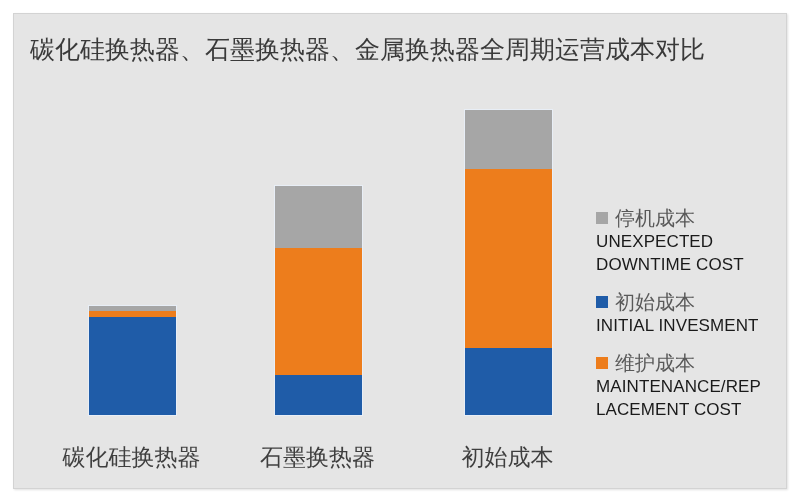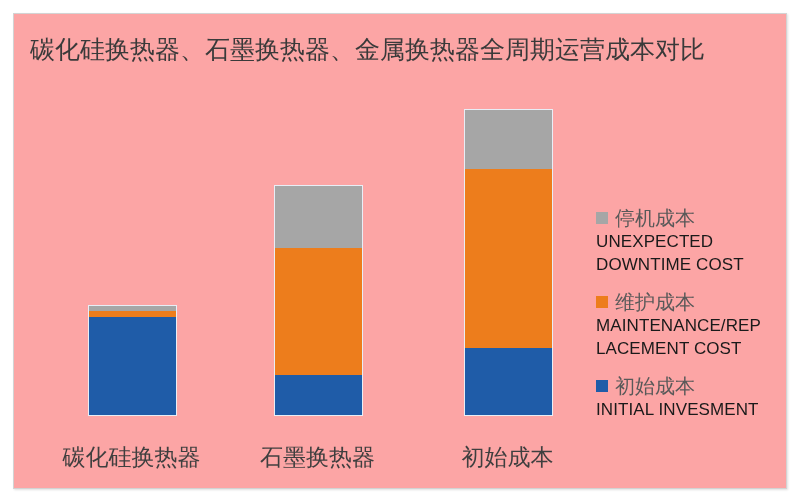--- a/index.html
+++ b/index.html
@@ -13,21 +13,21 @@
     font-family: "Liberation Sans", "DejaVu Sans", sans-serif;
     overflow: hidden;
   }
 
   #chart-card {
     position: absolute;
     left: 13px;
     top: 13px;
     width: 774px;
     height: 476px;
-    background: #fca5a5;
+    background: #e5e5e5;
     border: 1px solid #d3d3d3;
     box-sizing: border-box;
     box-shadow: 1px 1px 2px rgba(0,0,0,0.12);
   }
 
   
   #chart-title {
     position: absolute;
     left: 16px;
     top: 18px;
@@ -169,30 +169,30 @@
       <div class="legend-head">
         <span class="legend-swatch sw-downtime" style="background: rgb(166, 166, 166);"></span>
         <span class="legend-cn">停机成本</span>
       </div>
       <div class="legend-en">UNEXPECTED
 DOWNTIME COST</div>
     </div>
 
     <div class="legend-entry">
       <div class="legend-head">
+        <span class="legend-swatch sw-initial" style="background: rgb(31, 92, 168);"></span>
+        <span class="legend-cn">初始成本</span>
+      </div>
+      <div class="legend-en">INITIAL INVESMENT</div>
+    </div>
+
+    <div class="legend-entry">
+      <div class="legend-head">
         <span class="legend-swatch sw-maintenance" style="background: rgb(237, 125, 28);"></span>
         <span class="legend-cn">维护成本</span>
       </div>
       <div class="legend-en">MAINTENANCE/REP
 LACEMENT  COST</div>
     </div>
 
-    <div class="legend-entry">
-      <div class="legend-head">
-        <span class="legend-swatch sw-initial" style="background: rgb(31, 92, 168);"></span>
-        <span class="legend-cn">初始成本</span>
-      </div>
-      <div class="legend-en">INITIAL INVESMENT</div>
-    </div>
-
   </div>
 
 </div>
 
 </body></html>

